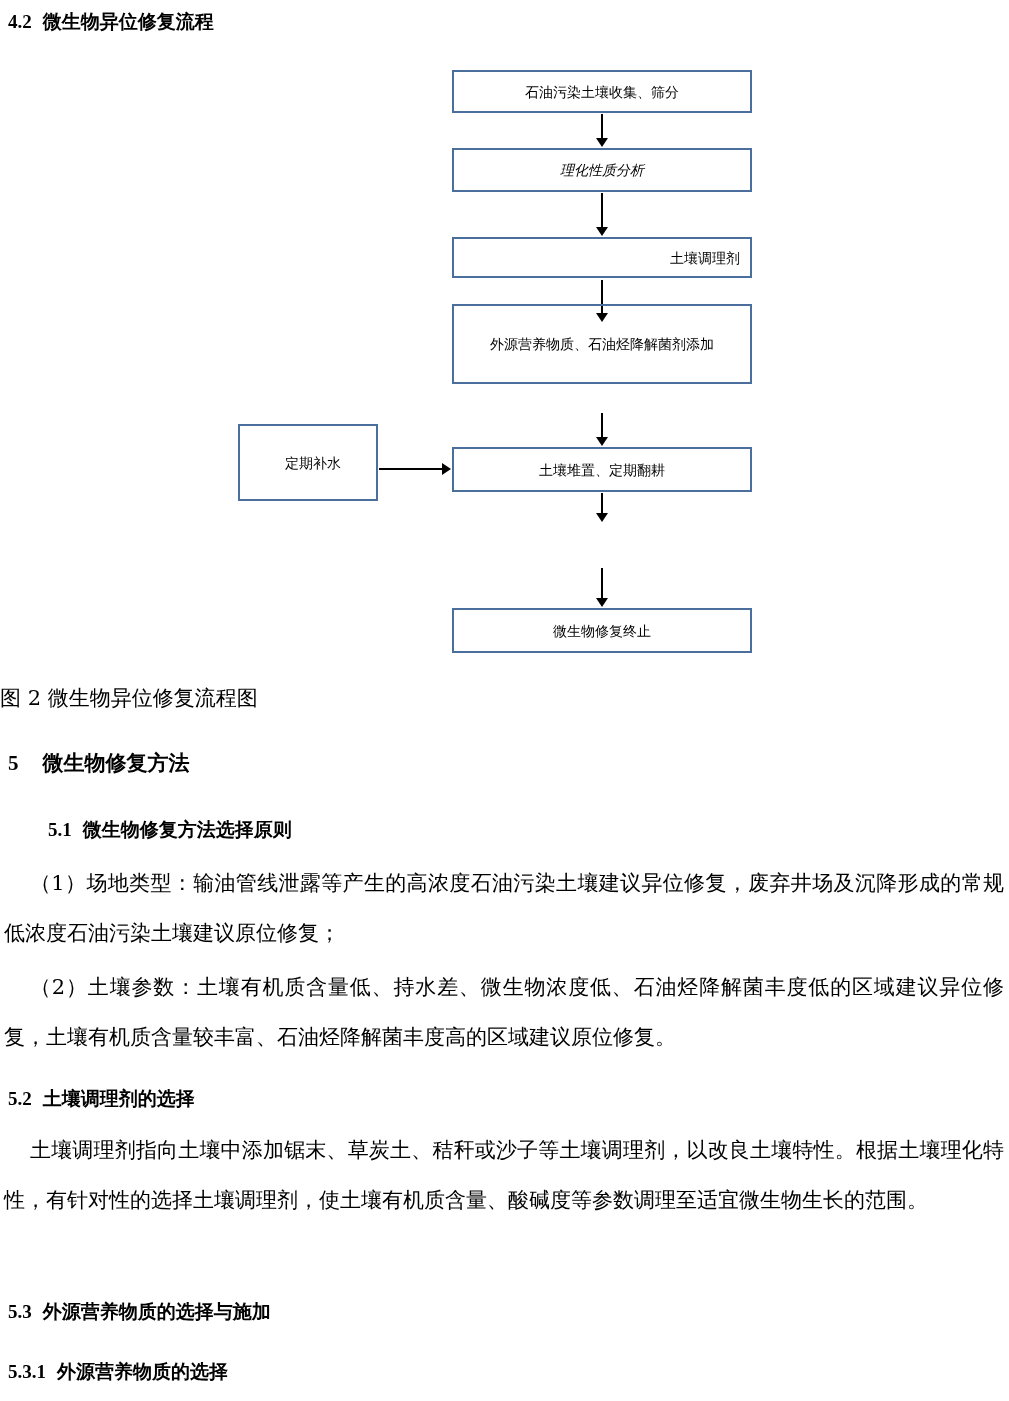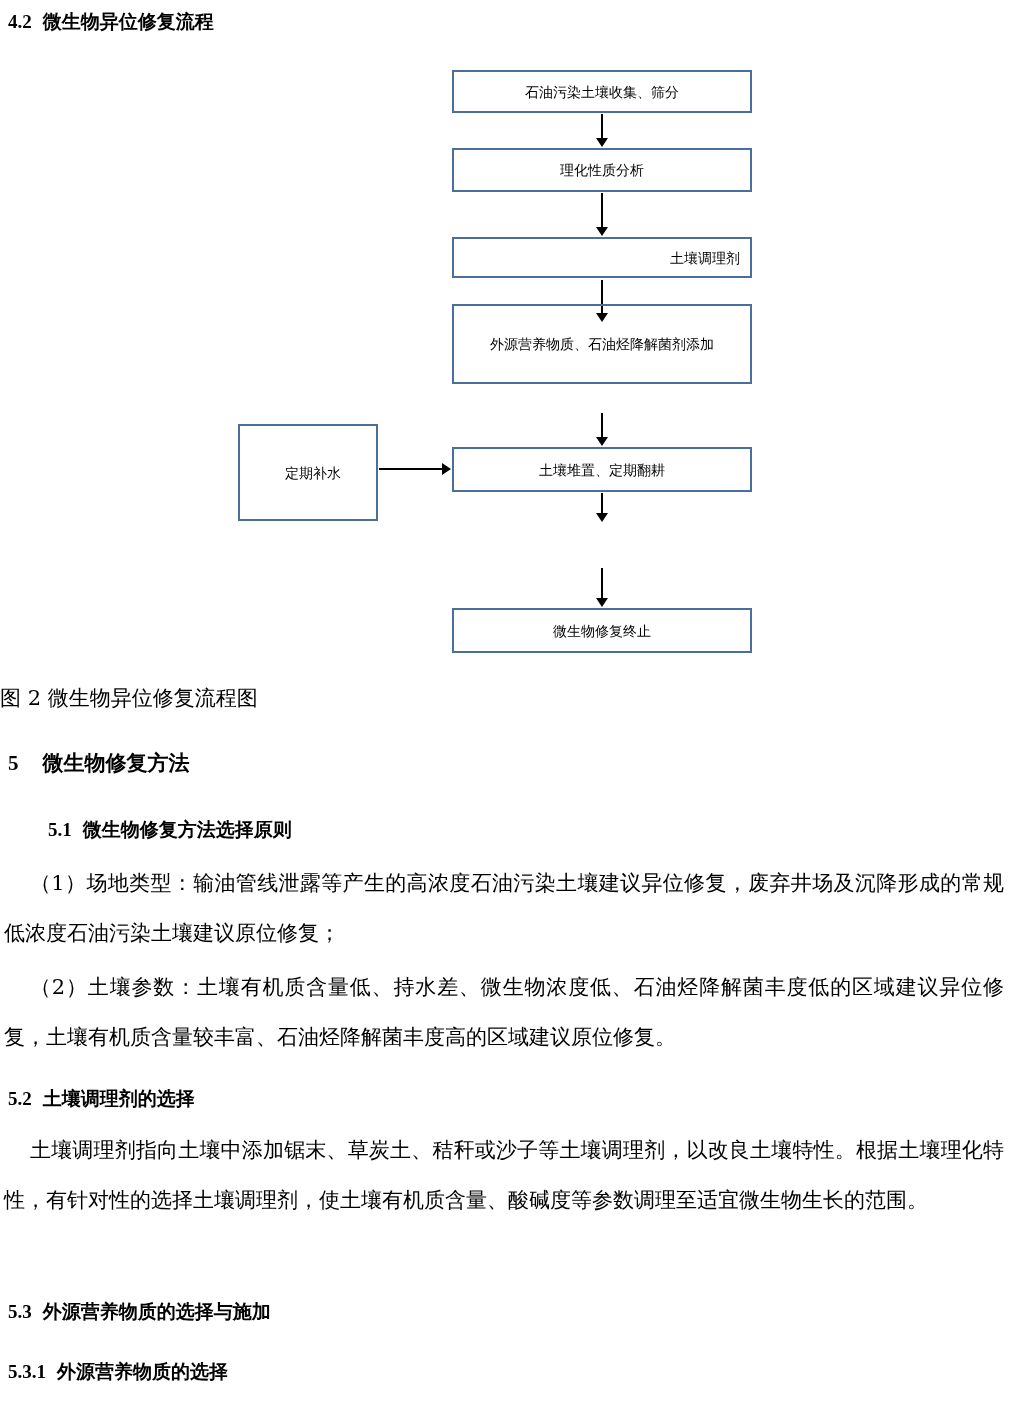--- a/index.html
+++ b/index.html
@@ -33,27 +33,27 @@
   .p2 { top:962px; }
   .p3 { top:1125px; }
   
   .fbox {
     position:absolute; left:452px; width:300px; box-sizing:border-box;
     border:2px solid var(--box-border,#4a6f9d);
     display:flex; align-items:center; justify-content:center;
     font-size:14px; line-height:30px; text-align:center; padding:0 10px;
   }
   .b1 { top:70px;  height:43px; }
-  .b2 { top:148px; height:44px; }
+  .b2 { top:148px; height:44px;font-style:italic; }
   .b3 { top:237px; height:41px;justify-content:flex-end; }
   .b4 { top:304px; height:80px; line-height:43px;font-family:Liberation Serif, serif; }
   .b5 { top:447px; height:45px; }
   .b6 { top:523px; height:44px; }
   .b7 { top:608px; height:45px; }
-  .bside { left:238px; top:424px; width:140px; height:97px;padding-left:20px; }
+  .bside { left:238px; top:424px; width:140px; height:77px;padding-left:20px; }
   .varrow { position:absolute; left:594px; width:16px; }
   .varrow .shaft { position:absolute; left:7px; top:0; bottom:8px; width:2px; background:#000; }
   .varrow::after {
     content:""; position:absolute; left:2px; bottom:0; width:0; height:0;
     border-left:6px solid transparent; border-right:6px solid transparent;
     border-top:9px solid #000;
   }
   .a1 { top:114px; height:33px; }
   .a2 { top:193px; height:43px; }
   .a3 { top:280px; height:42px; }

